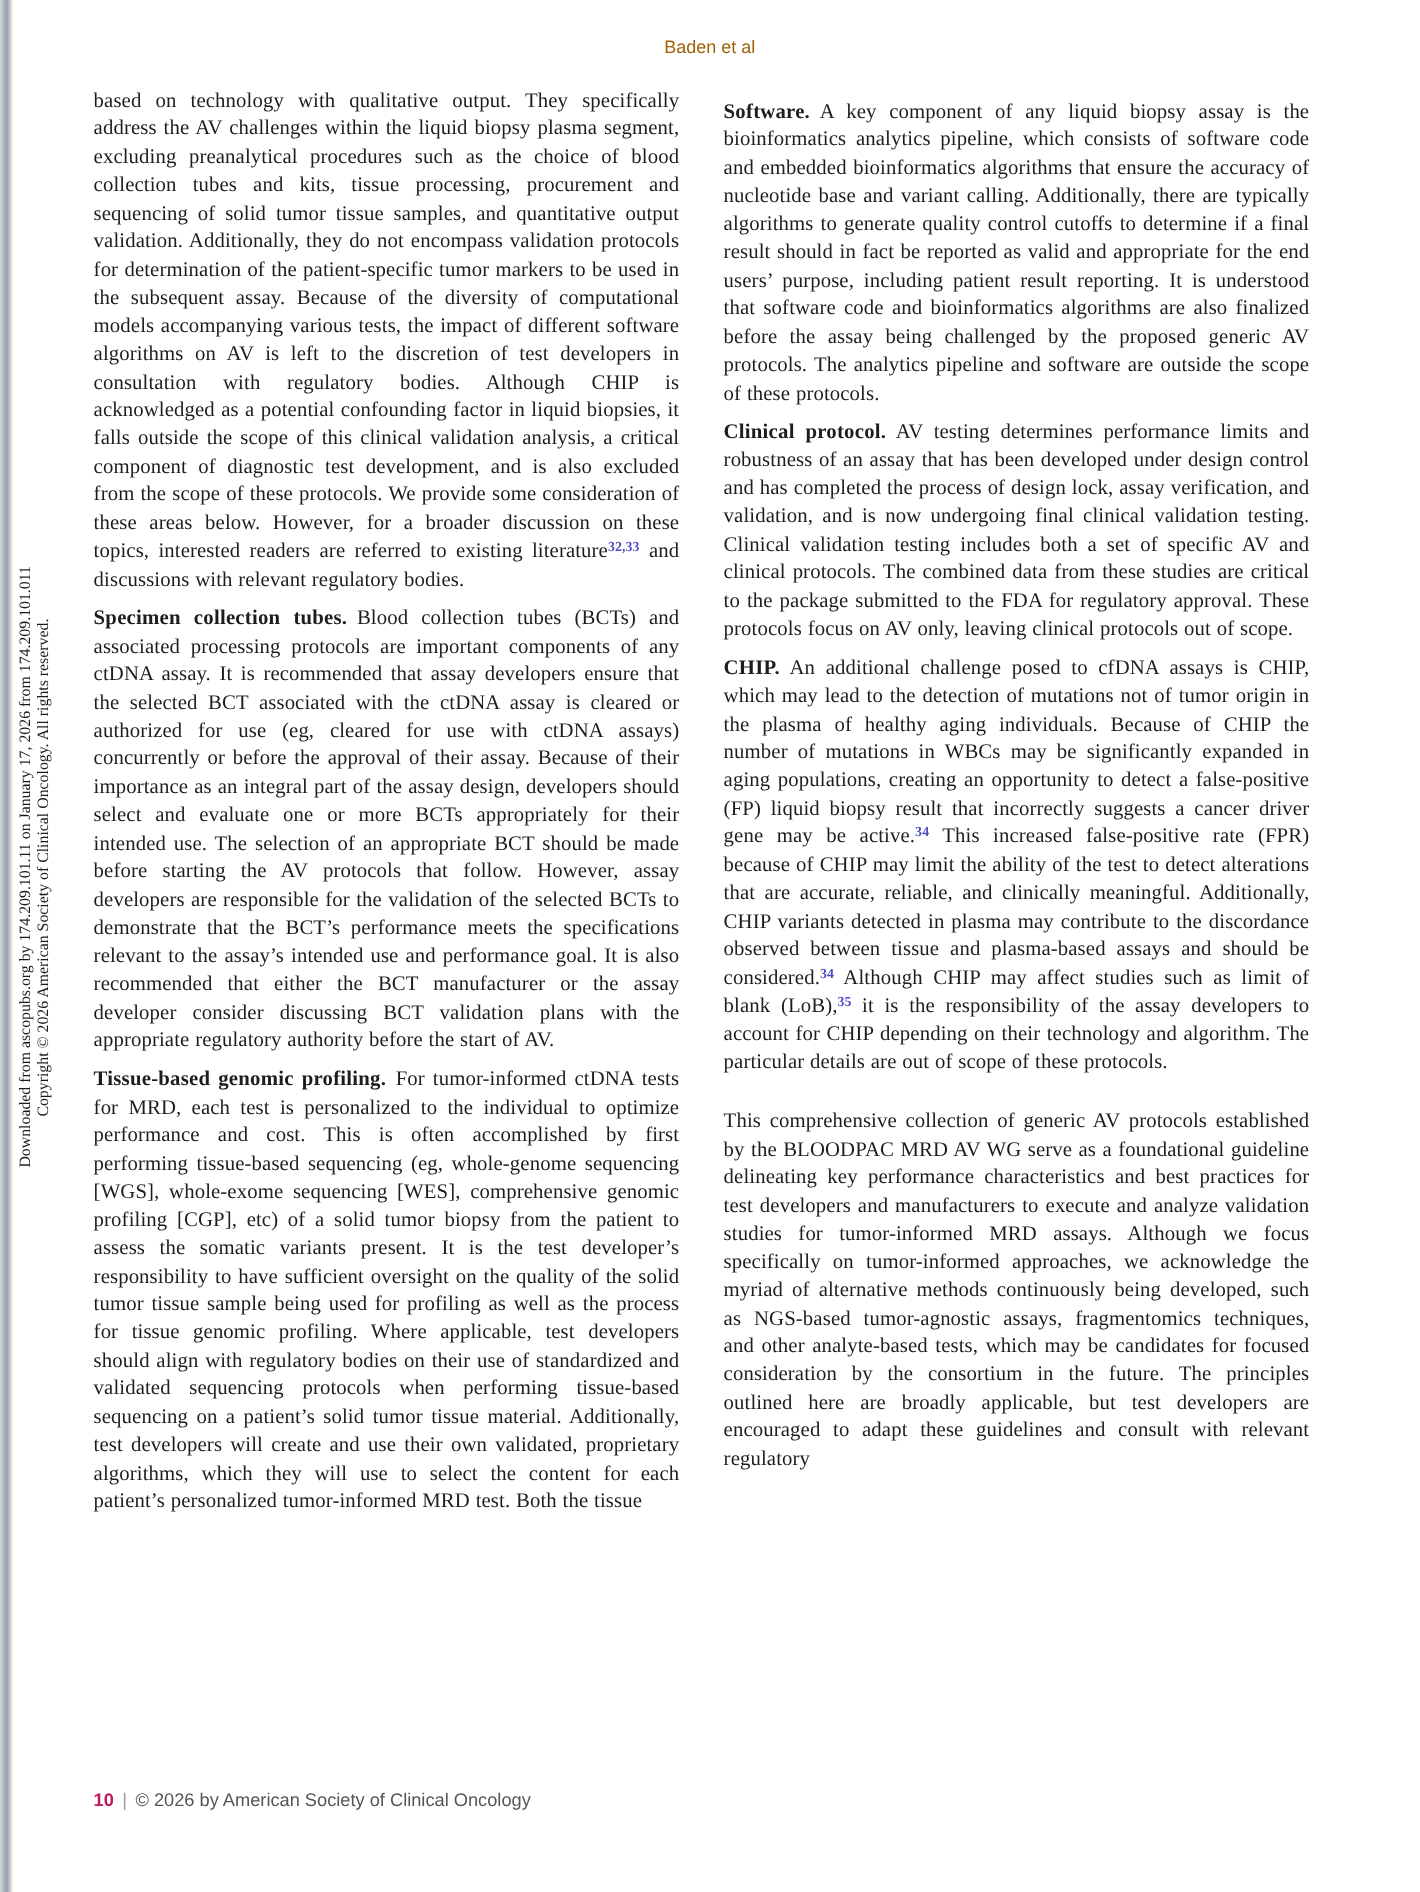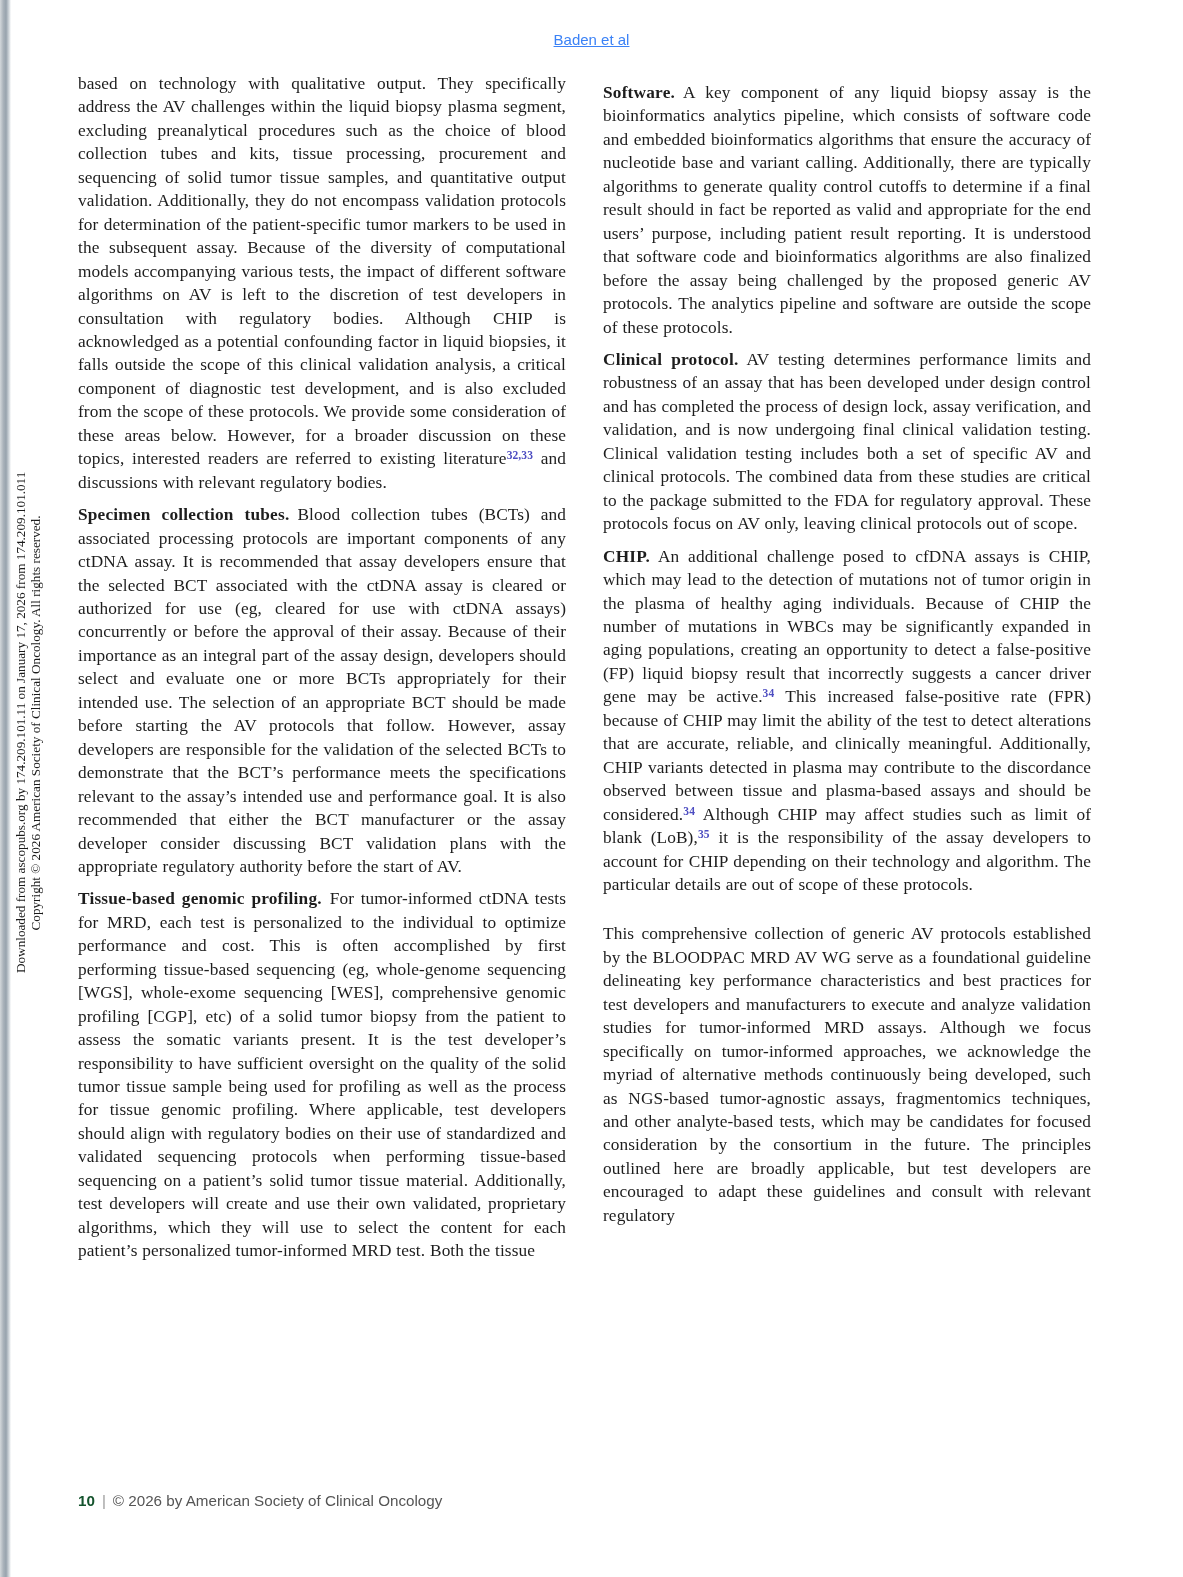--- a/index.html
+++ b/index.html
@@ -24,21 +24,21 @@
     font-family:"Liberation Serif", serif;
     font-size:13.2px;
     line-height:15.4px;
     color:#1a1a1a;
     white-space:nowrap;
   }
   .running-head{
     position:absolute;top:31px;left:0;width:100%;
     text-align:center;
     font-family:"Liberation Sans", sans-serif;
-    font-size:15px;color:#3b82f6;text-decoration:underline;
+    font-size:15px;color:#a16207;
   }
   .columns{
     position:absolute;top:72px;left:78px;width:1013px;
     display:flex;gap:37px;
   }
   .col{width:488px;}
   .col p{
     margin:0;
     text-align:justify;
     font-size:17.3px;
@@ -57,21 +57,21 @@
     position:relative;
     top:-5px;
     vertical-align:baseline;
     font-weight:bold;
   }
   .footer{
     position:absolute;top:1492px;left:78px;
     font-family:"Liberation Sans", sans-serif;
     font-size:15.2px;color:#555555;
   }
-  .footer .pageno{font-weight:bold;color:#14532d;}
+  .footer .pageno{font-weight:bold;color:#be185d;}
   .footer .sep{color:#9a9a9a;margin:0 7px;}
 </style>
 </head>
 <body>
 
 <div class="page">
 
   <div class="edge-strip"></div>
 
   <div class="watermark">

